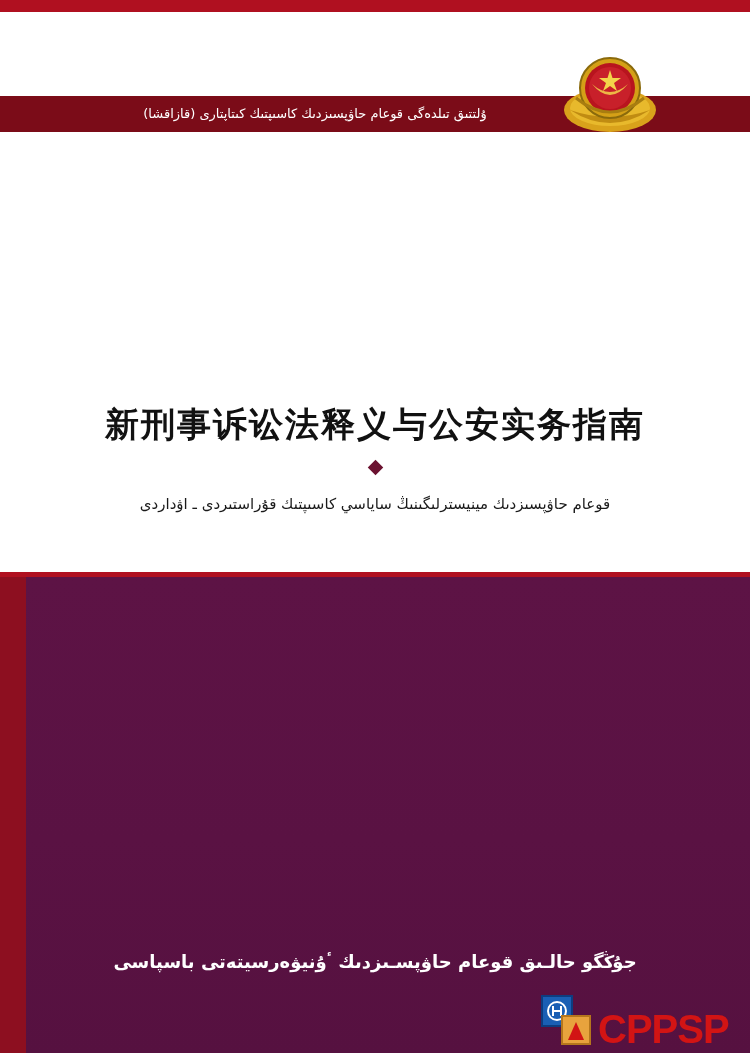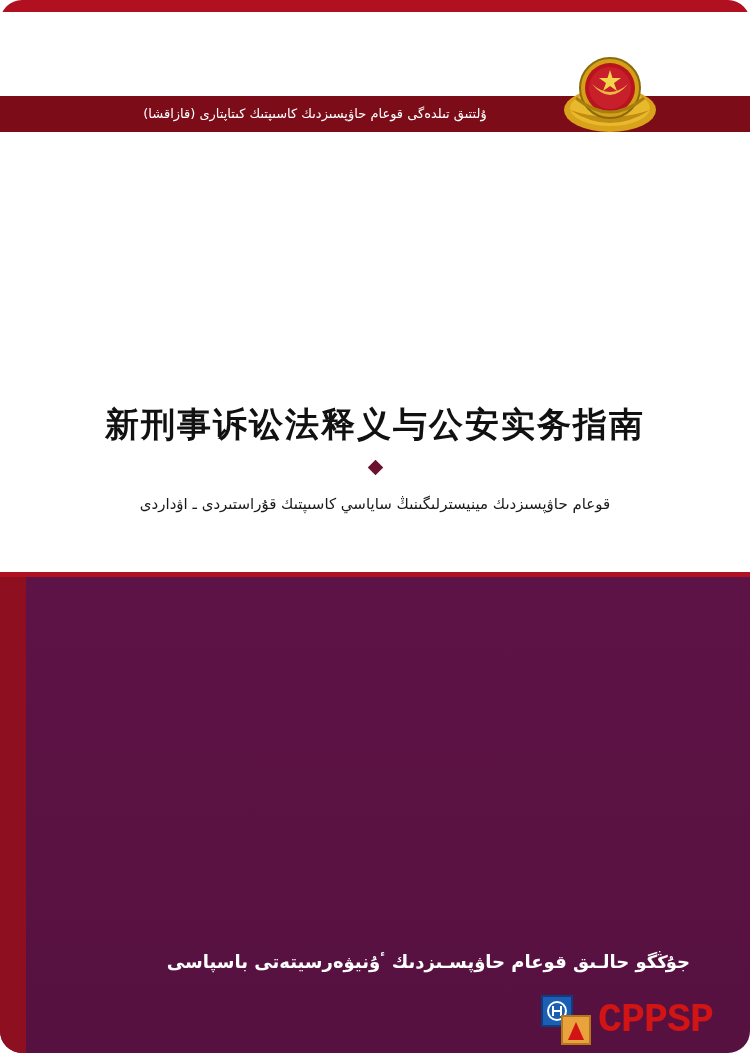--- a/index.html
+++ b/index.html
@@ -9,21 +9,20 @@
   }
   body {
     font-family: "DejaVu Sans", sans-serif;
   }
   .page {
     position: relative;
     width: 750px;
     height: 1053px;
     background: #ffffff;
     overflow: hidden;
-    border-radius: 22px;
   }
 
   
   .top-bar {
     position: absolute;
     top: 0;
     left: 0;
     width: 750px;
     height: 12px;
     background: #b01020;
@@ -158,21 +157,21 @@
     height: 476px;
     background: #8d0f20;
   }
 
   
   .publisher {
     position: absolute;
     top: 948px;
     left: 60px;
     width: 630px;
-    text-align: right;
+    text-align: center;
     direction: rtl;
     color: #ffffff;
     font-size: 18px;
     line-height: 1.6;
     font-weight: bold;
   }
 
   
   .logo {
     position: absolute;
@@ -184,25 +183,25 @@
   .logo-cube {
     position: absolute;
     left: 0;
     top: 0;
     width: 54px;
     height: 54px;
   }
   .logo-text {
     position: absolute;
     left: 58px;
-    top: 4px;
+    top: 12px;
     font-size: 40px;
     font-weight: bold;
     color: #d21414;
-    font-family: Liberation Mono, monospace;
+    font-family: Liberation Sans, sans-serif;
     letter-spacing: -1px;
     line-height: 46px;
   }
 </style>
 </head>
 <body>
 
 <div class="page">
 
   <div class="top-bar"></div>

